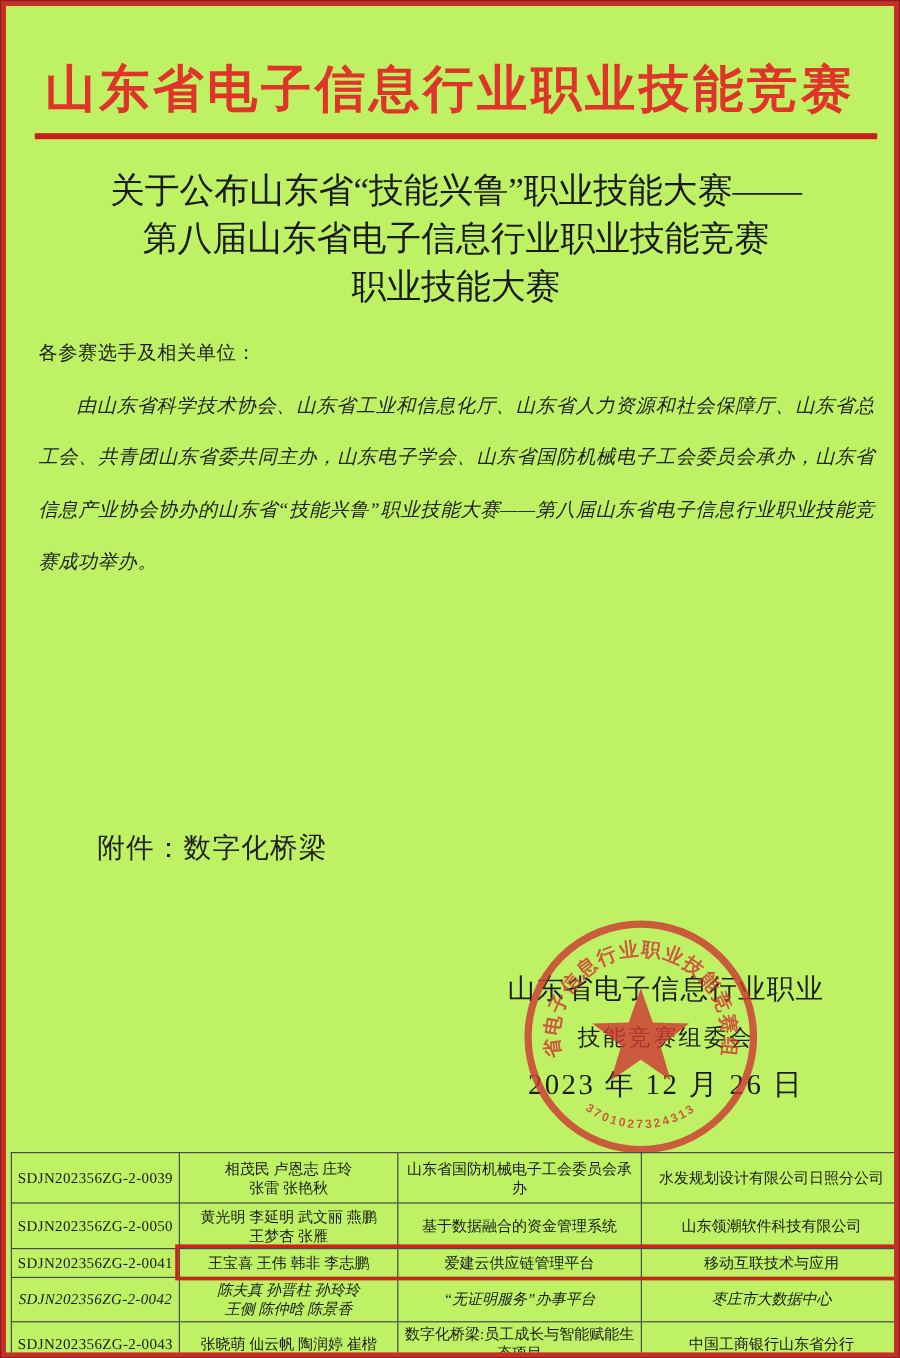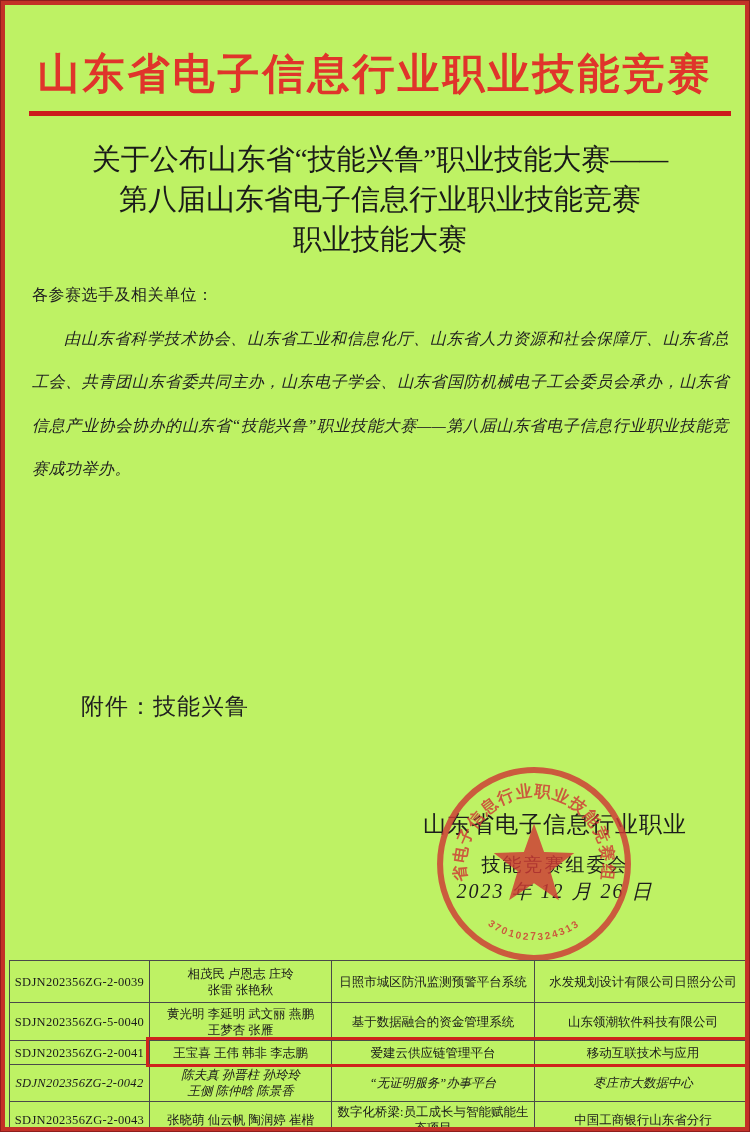--- a/index.html
+++ b/index.html
@@ -54,21 +54,21 @@
     font-size: 23px; color: #212121; letter-spacing: 1px;
   }
 
   
   .signature {
     position: absolute; top: 804px; left: 388px; width: 324px;
     text-align: center; color: #1c1c1c;
   }
   .signature .org1 { font-size: 23px; letter-spacing: 1px; }
   .signature .org2 { font-size: 19px; letter-spacing: 2px; margin-top: 12px; }
-  .signature .date { font-size: 20px; letter-spacing: 2px; margin-top: 0; font-style: italic; }
+  .signature .date { font-size: 24px; letter-spacing: 2px; margin-top: 10px; }
 
   
   .seal {
     position: absolute; top: 758px; left: 428px; width: 202px; height: 202px;
     opacity: 0.82;
     pointer-events: none;
   }
 
   
   .awards-table {
@@ -106,21 +106,21 @@
     <div>关于公布山东省“技能兴鲁”职业技能大赛——</div>
     <div>第八届山东省电子信息行业职业技能竞赛</div>
     <div>职业技能大赛</div>
   </div>
 
   <div class="body-text">
     <div class="salutation">各参赛选手及相关单位：</div>
     <div class="para">由山东省科学技术协会、山东省工业和信息化厅、山东省人力资源和社会保障厅、山东省总工会、共青团山东省委共同主办，山东电子学会、山东省国防机械电子工会委员会承办，山东省信息产业协会协办的山东省“技能兴鲁”职业技能大赛——第八届山东省电子信息行业职业技能竞赛成功举办。</div>
   </div>
 
-  <div class="attachment">附件：技能兴鲁</div>
+  <div class="attachment">附件：数字化桥梁</div>
 
   <div class="signature">
     <div class="org1">山东省电子信息行业职业</div>
     <div class="org2">技能竞赛组委会</div>
     <div class="date">2023 年 12 月 26 日</div>
   </div>
 
   <div class="seal">
     <svg viewBox="0 0 200 200" width="202" height="202">
       <defs>
@@ -143,25 +143,25 @@
         <col style="width:140px">
         <col style="width:182px">
         <col style="width:203px">
         <col style="width:217px">
       </colgroup>
     <tbody>
       <tr class="r1">
         <td class="id-cell">SDJN202356ZG-2-0039</td>
         <td>相茂民 卢恩志 庄玲
 张雷 张艳秋</td>
-        <td>日照市城区防汛监测预警平台系统</td>
+        <td>山东省国防机械电子工会委员会承办</td>
         <td>水发规划设计有限公司日照分公司</td>
       </tr>
       <tr class="r2">
-        <td class="id-cell">SDJN202356ZG-5-0040</td>
+        <td class="id-cell">SDJN202356ZG-2-0050</td>
         <td>黄光明 李延明 武文丽 燕鹏
 王梦杏 张雁</td>
         <td>基于数据融合的资金管理系统</td>
         <td>山东领潮软件科技有限公司</td>
       </tr>
       <tr class="r3">
         <td class="id-cell">SDJN202356ZG-2-0041</td>
         <td>王宝喜 王伟 韩非 李志鹏</td>
         <td>爱建云供应链管理平台</td>
         <td>移动互联技术与应用</td>

